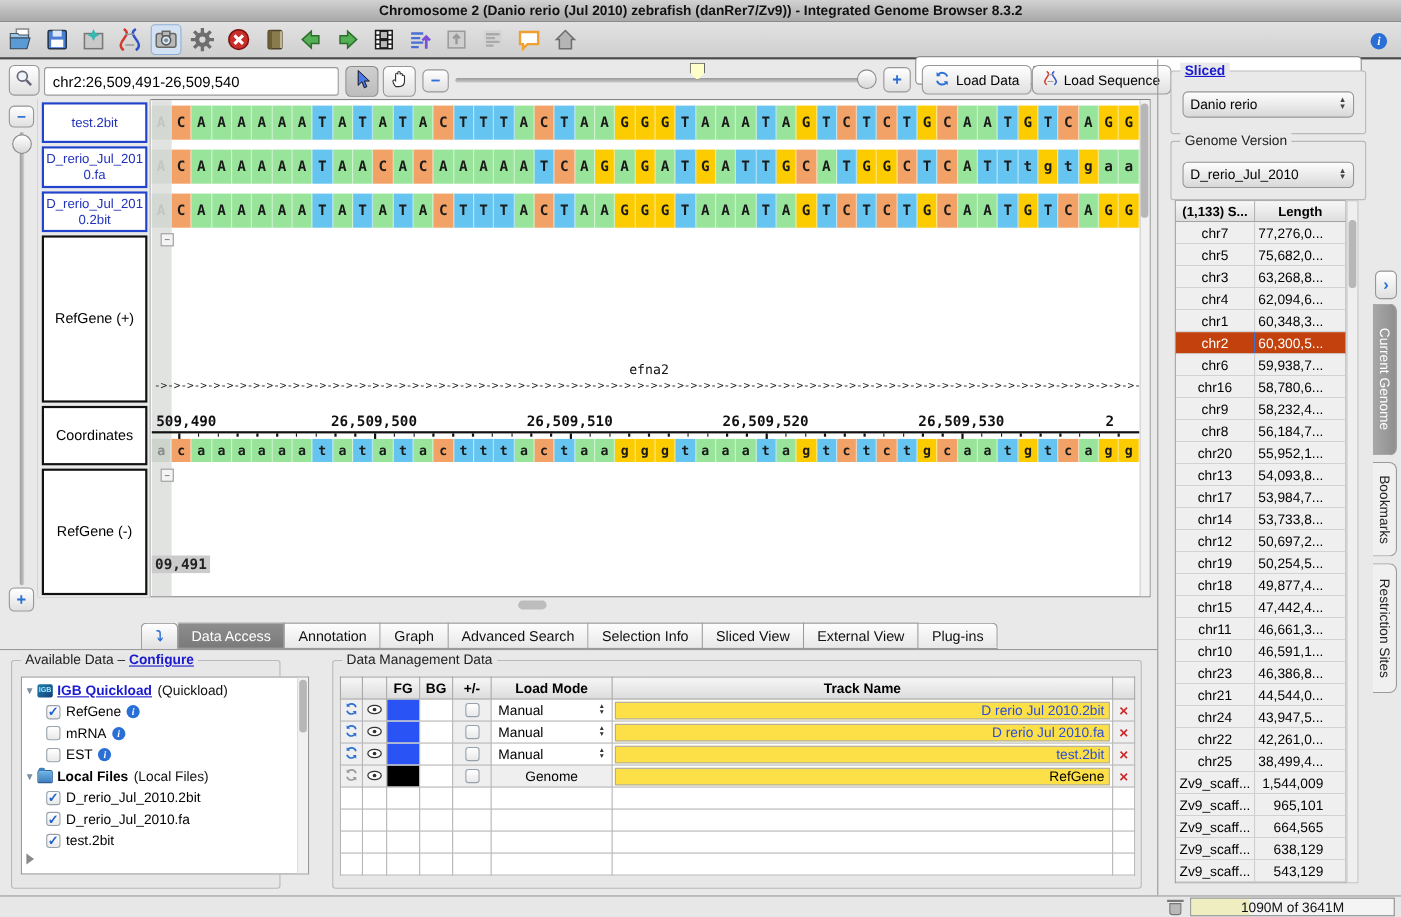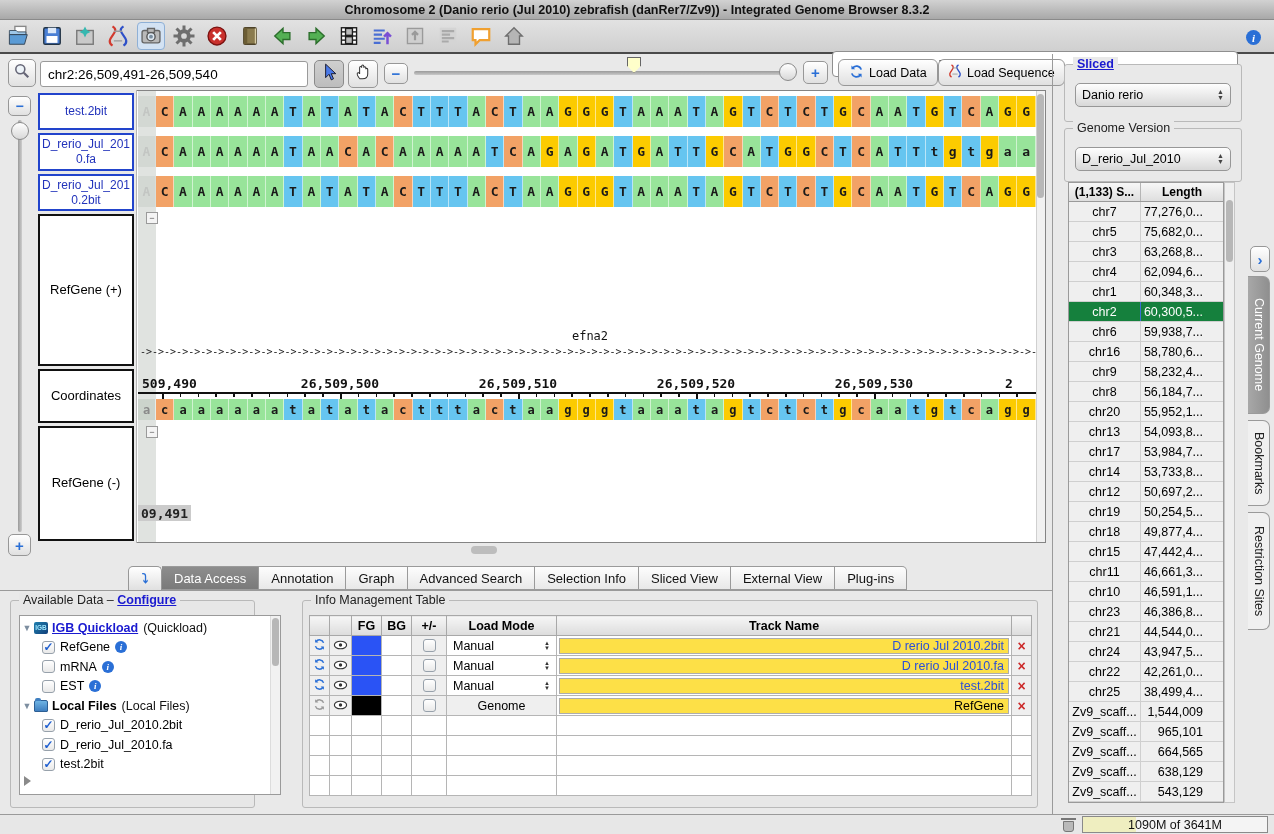--- a/index.html
+++ b/index.html
@@ -707,21 +707,21 @@
           </div>
         </div>
       <div id="tree-partial"></div>
       <div id="tree-scroll">
           <div id="tree-thumb"></div>
         </div>
     </div>
   </div>
 
   <div id="dm-box" class="groupbox">
-    <div class="legend">Info Management Table</div>
+    <div class="legend">Data Management Data</div>
     <table id="dm-table">
       <colgroup>
           <col style="width:20px">
           <col style="width:22px">
           <col style="width:30px">
           <col style="width:30px">
           <col style="width:35px">
           <col style="width:110px">
           <col style="width:455px">
           <col style="width:20px">
@@ -924,21 +924,21 @@
           <div class="c2">63,268,8...</div>
         </div>
         <div class="crow">
           <div class="c1">chr4</div>
           <div class="c2">62,094,6...</div>
         </div>
         <div class="crow">
           <div class="c1">chr1</div>
           <div class="c2">60,348,3...</div>
         </div>
-        <div class="crow sel" style="background: #15803d;">
+        <div class="crow sel" style="background: #c2410c;">
           <div class="c1">chr2</div>
           <div class="c2">60,300,5...</div>
         </div>
         <div class="crow">
           <div class="c1">chr6</div>
           <div class="c2">59,938,7...</div>
         </div>
         <div class="crow">
           <div class="c1">chr16</div>
           <div class="c2">58,780,6...</div>

